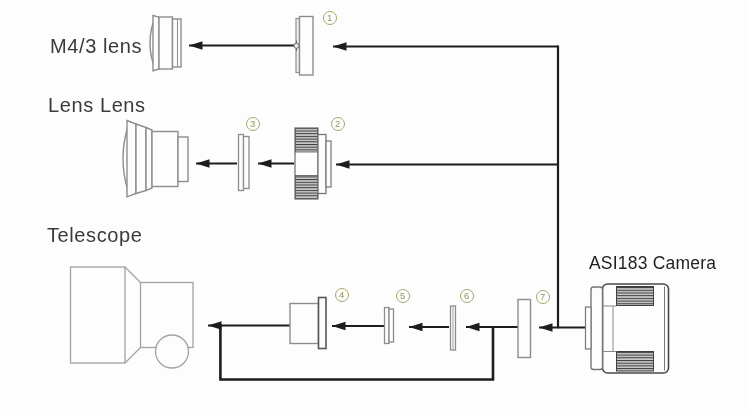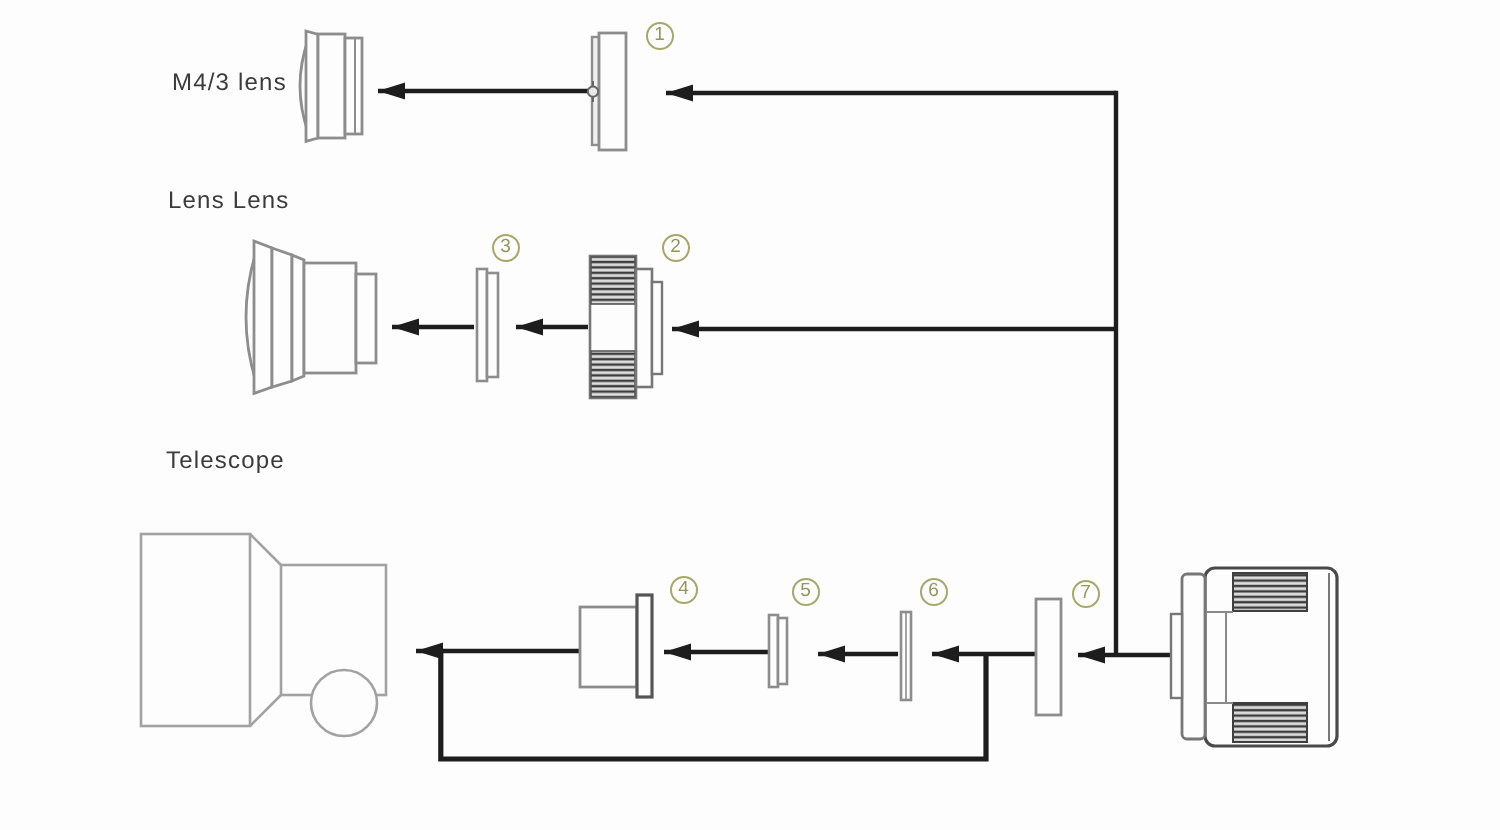--- a/index.html
+++ b/index.html
@@ -6,26 +6,25 @@
   #canvas{
     position:relative;
     width:750px;height:415px;
     background:#fdfdfd;
     font-family:"Liberation Sans", sans-serif;
     overflow:hidden;
   }
   #diagram-svg{position:absolute;left:0;top:0;}
   .lbl{
     position:absolute;
-    font-size:12px;
+    font-size:20px;
     color:#3b3b3b;
     letter-spacing:0.6px;
     white-space:nowrap;
     line-height:1.1;
-    margin-left:36px;
   }
   .lbl-camera{
     position:absolute;
     font-size:17.5px;
     color:#1f1f1f;
     letter-spacing:0.2px;
     white-space:nowrap;
     line-height:1.1;
   }
   .badge{
@@ -150,20 +149,21 @@
     </g>
 
     <g stroke="#8d8d8d" stroke-width="1.4" fill="#fdfdfd">
       <rect x="518" y="299.5" width="12.5" height="58"></rect>
     </g>
   </svg>
 
   <div class="lbl" style="left:50px;top:35px">M4/3 lens</div>
   <div class="lbl" style="left:48px;top:94px">Lens Lens</div>
   <div class="lbl" style="left:47px;top:224px">Telescope</div>
+  <div class="lbl-camera" style="left:589px;top:254px">ASI183 Camera</div>
 
   <div class="badge" style="left:322.5px;top:10.5px">1</div>
   <div class="badge" style="left:330.5px;top:116.5px">2</div>
   <div class="badge" style="left:245.5px;top:116.5px">3</div>
   <div class="badge" style="left:334.5px;top:287.5px">4</div>
   <div class="badge" style="left:395.5px;top:288.5px">5</div>
   <div class="badge" style="left:459.5px;top:288.5px">6</div>
   <div class="badge" style="left:535.5px;top:289.5px">7</div>
 
 </div>

